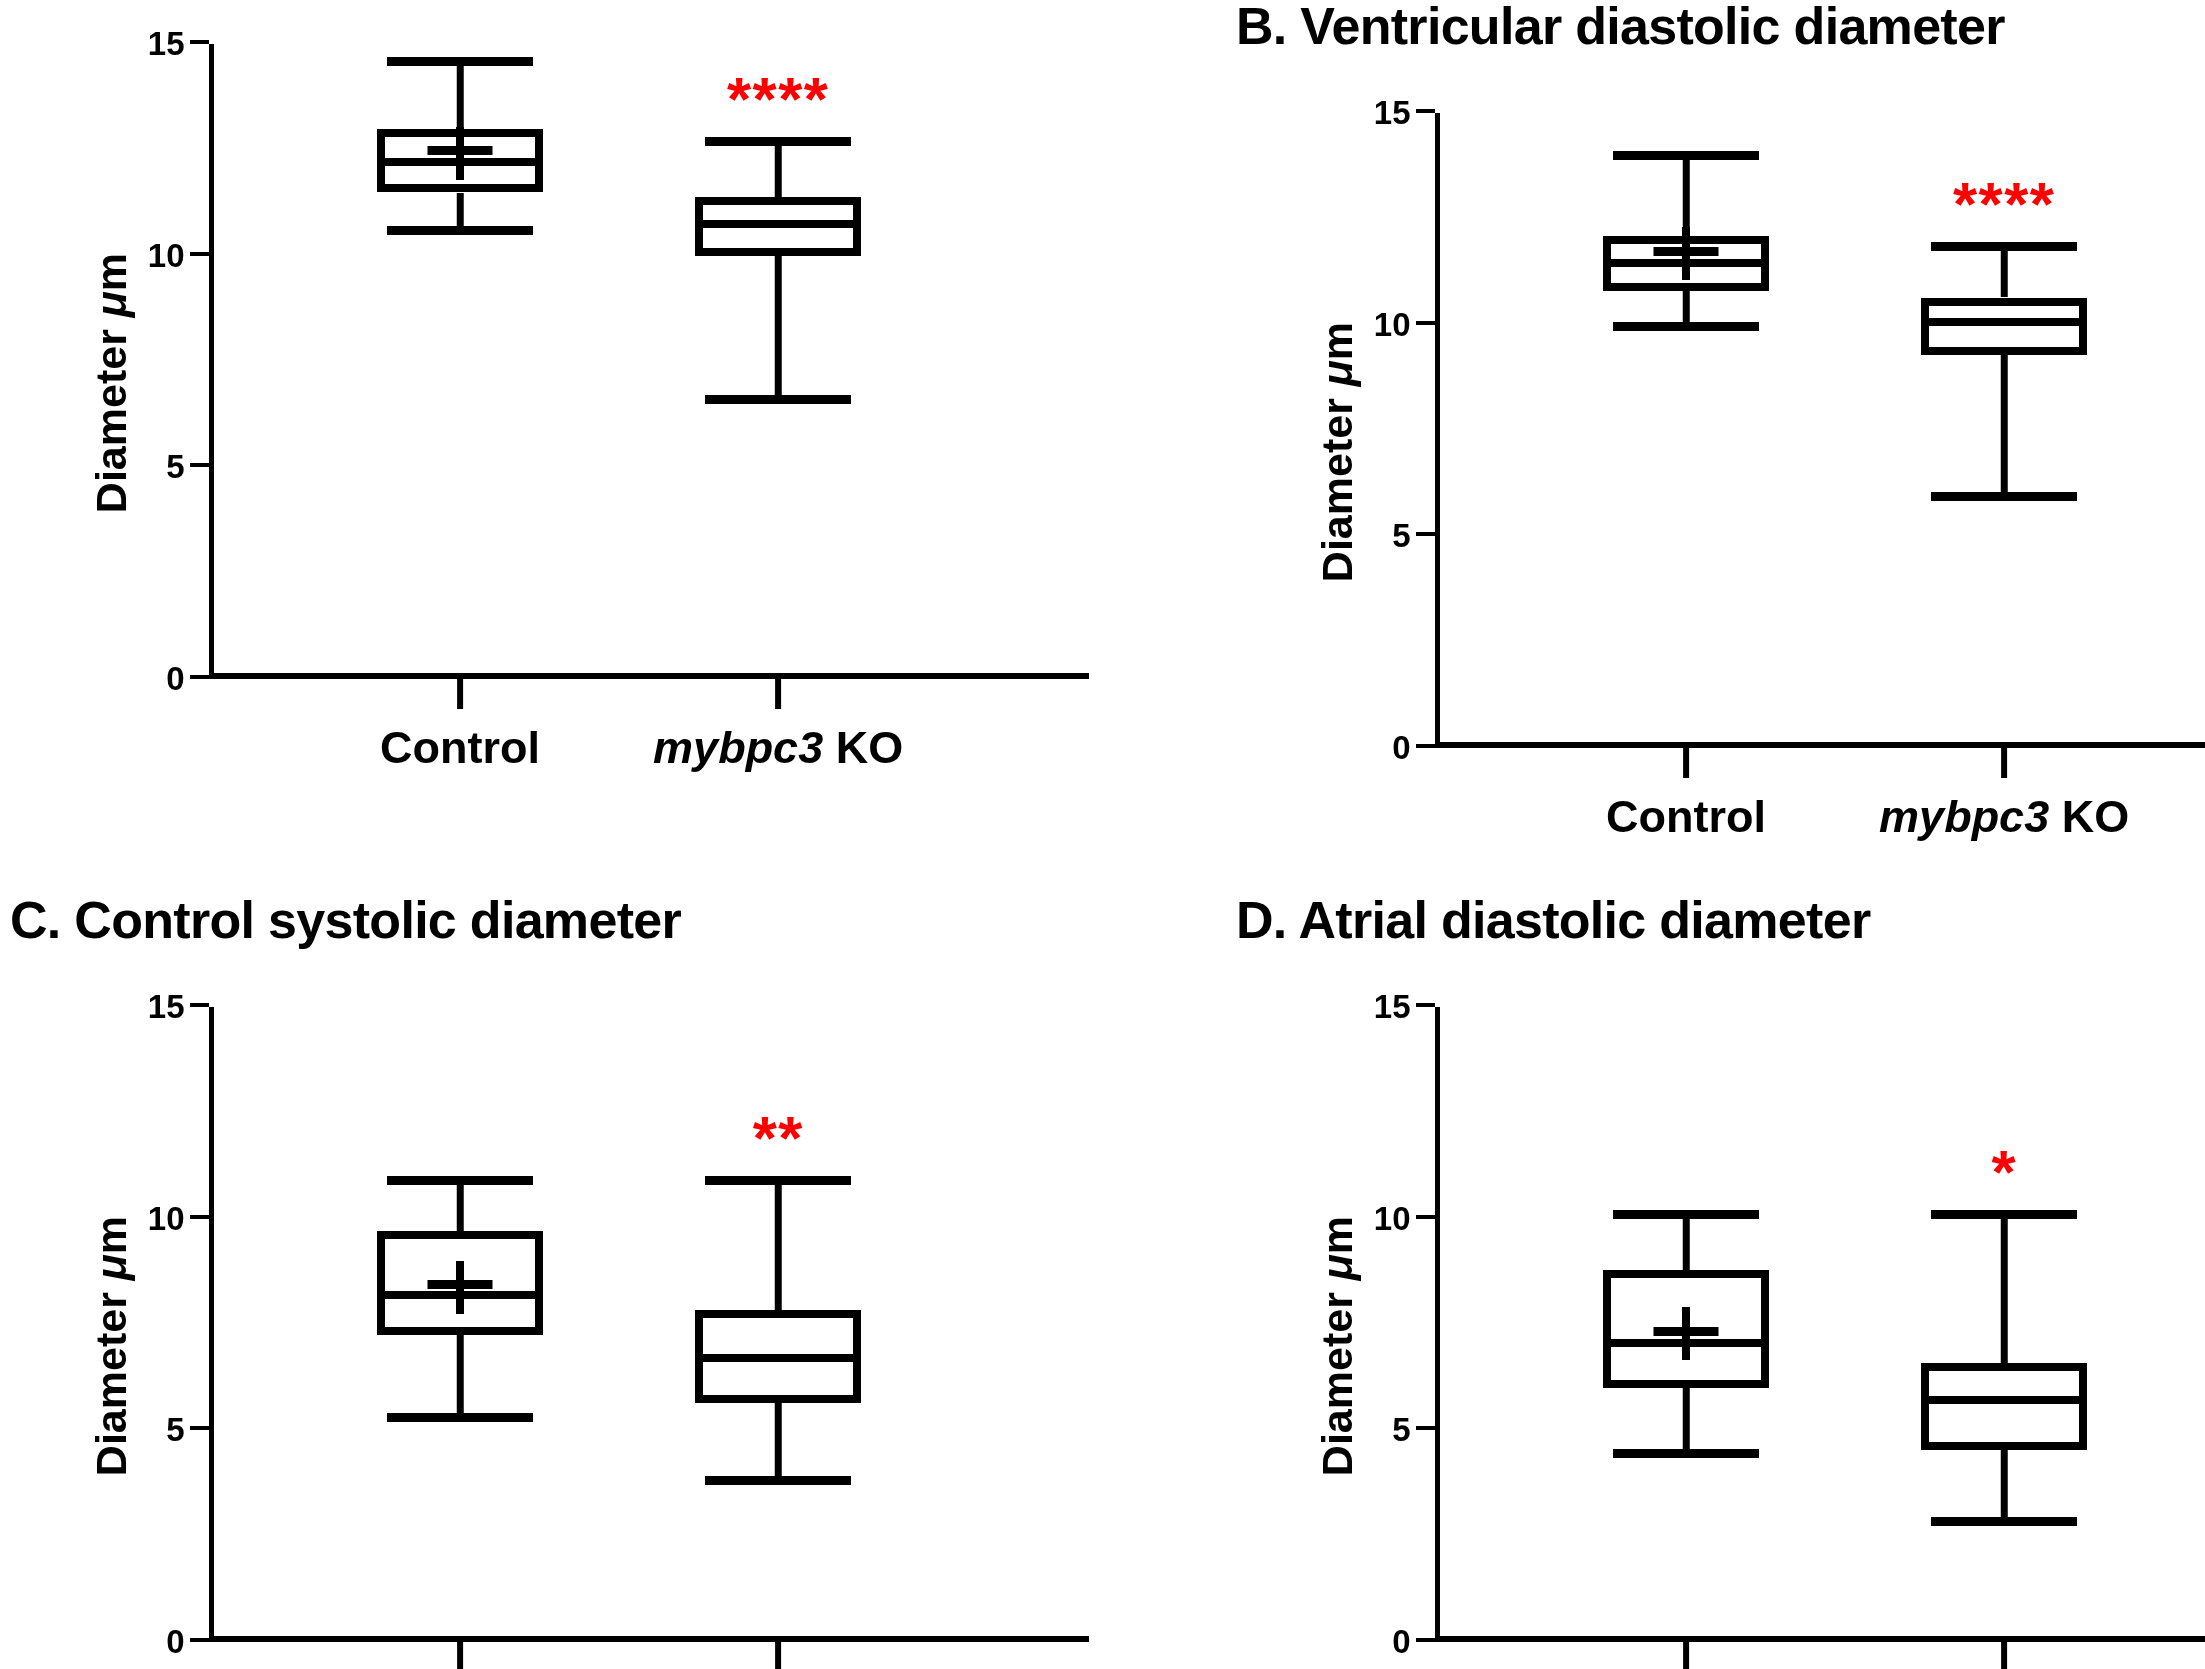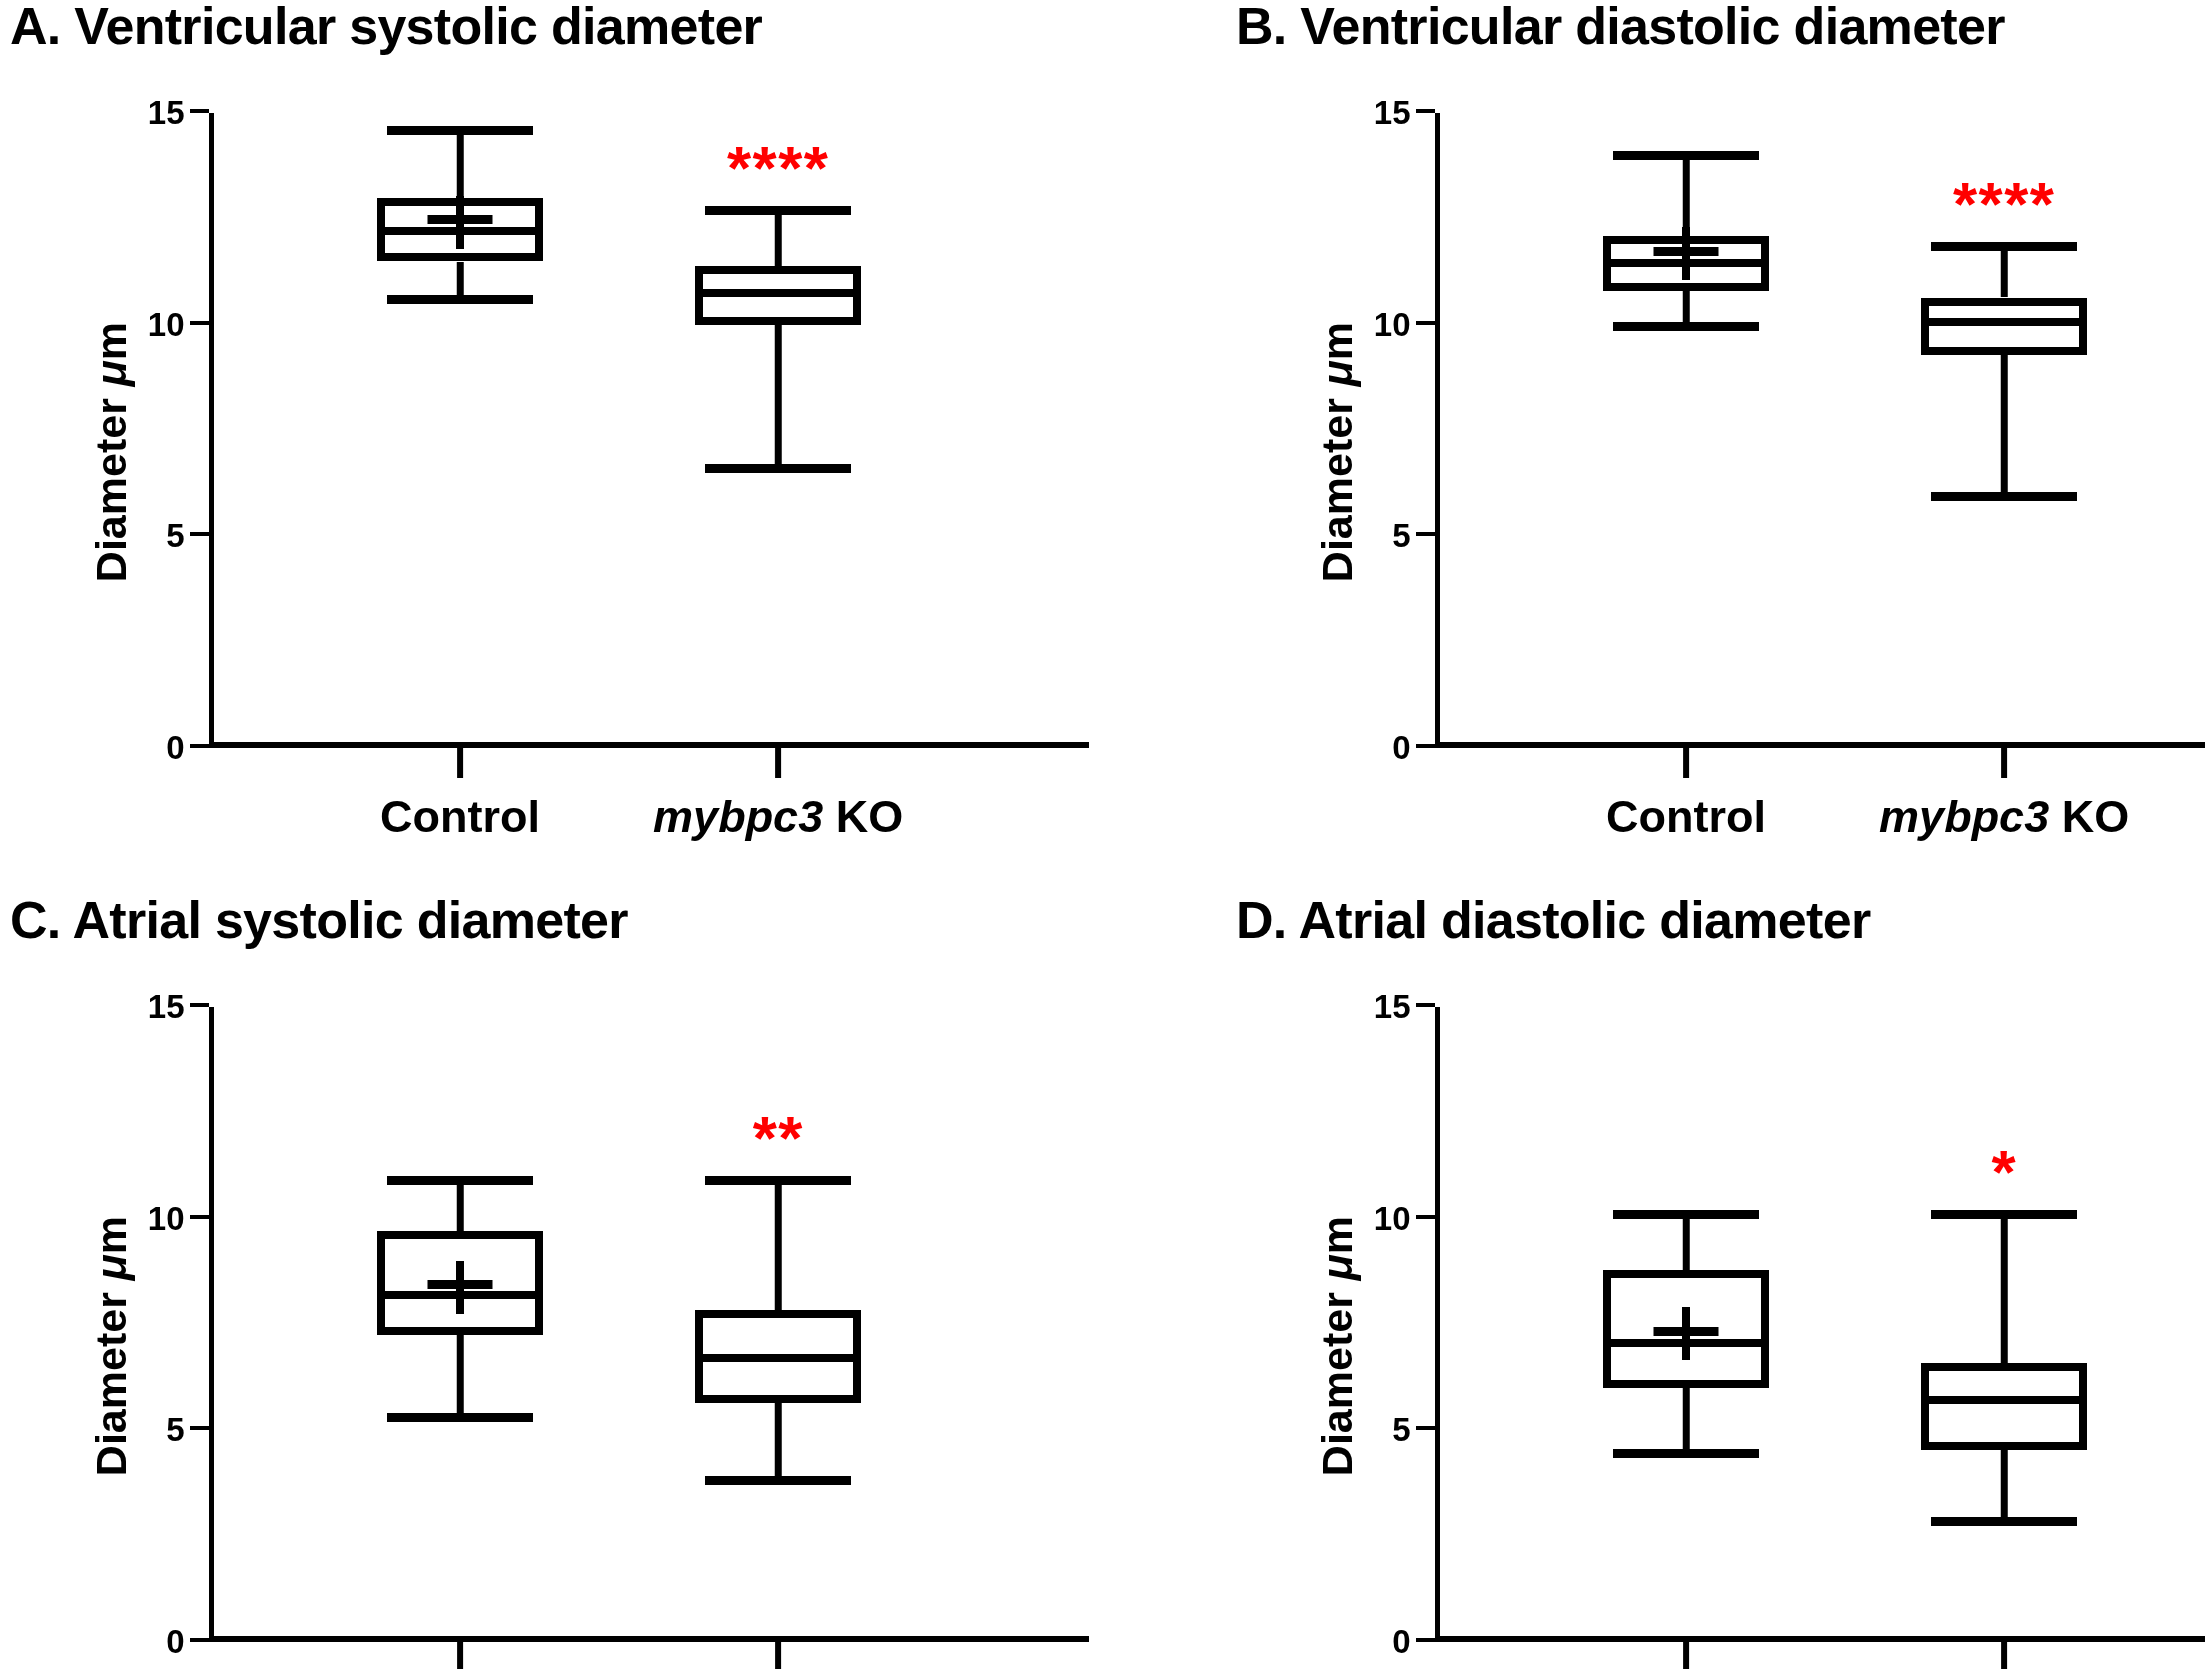--- a/index.html
+++ b/index.html
@@ -115,21 +115,20 @@
     line-height:1;
     white-space:nowrap;
   }
 </style>
 </head>
 <body>
 
 <div class="figure">
 
   <div class="panel panel-a">
-    <div class="panel-title">A. Ventricular systolic diameter</div>
     <div class="plot-wrap">
       <div class="ylabel">
         <span>Diameter </span><span class="mu">μ</span><span>m</span>
       </div>
       <div class="axes">
           <div class="yaxis-line"></div>
           <div class="xaxis-line"></div>
           <div class="ytick" style="bottom: 0px;"></div>
           <div class="ytick-label" style="bottom: 0px; transform: translateY(50%);">0</div>
           <div class="ytick" style="bottom: 212px;"></div>
@@ -203,21 +202,21 @@
             <div class="bp-cap" style="bottom: 247px;"></div>
             <div class="bp-box" style="bottom: 393px; height: 57px;"></div>
             <div class="bp-median" style="bottom: 422px;"></div>
             <div class="sig" style="bottom: 513px;">****</div>
           </div>
         </div>
     </div>
   </div>
 
   <div class="panel panel-c">
-    <div class="panel-title">C. Atrial systolic diameter</div>
+    <div class="panel-title">C. Control systolic diameter</div>
     <div class="plot-wrap">
       <div class="ylabel">
         <span>Diameter </span><span class="mu">μ</span><span>m</span>
       </div>
       <div class="axes">
           <div class="yaxis-line"></div>
           <div class="xaxis-line"></div>
           <div class="ytick" style="bottom: 0px;"></div>
           <div class="ytick-label" style="bottom: 0px; transform: translateY(50%);">0</div>
           <div class="ytick" style="bottom: 212px;"></div>

